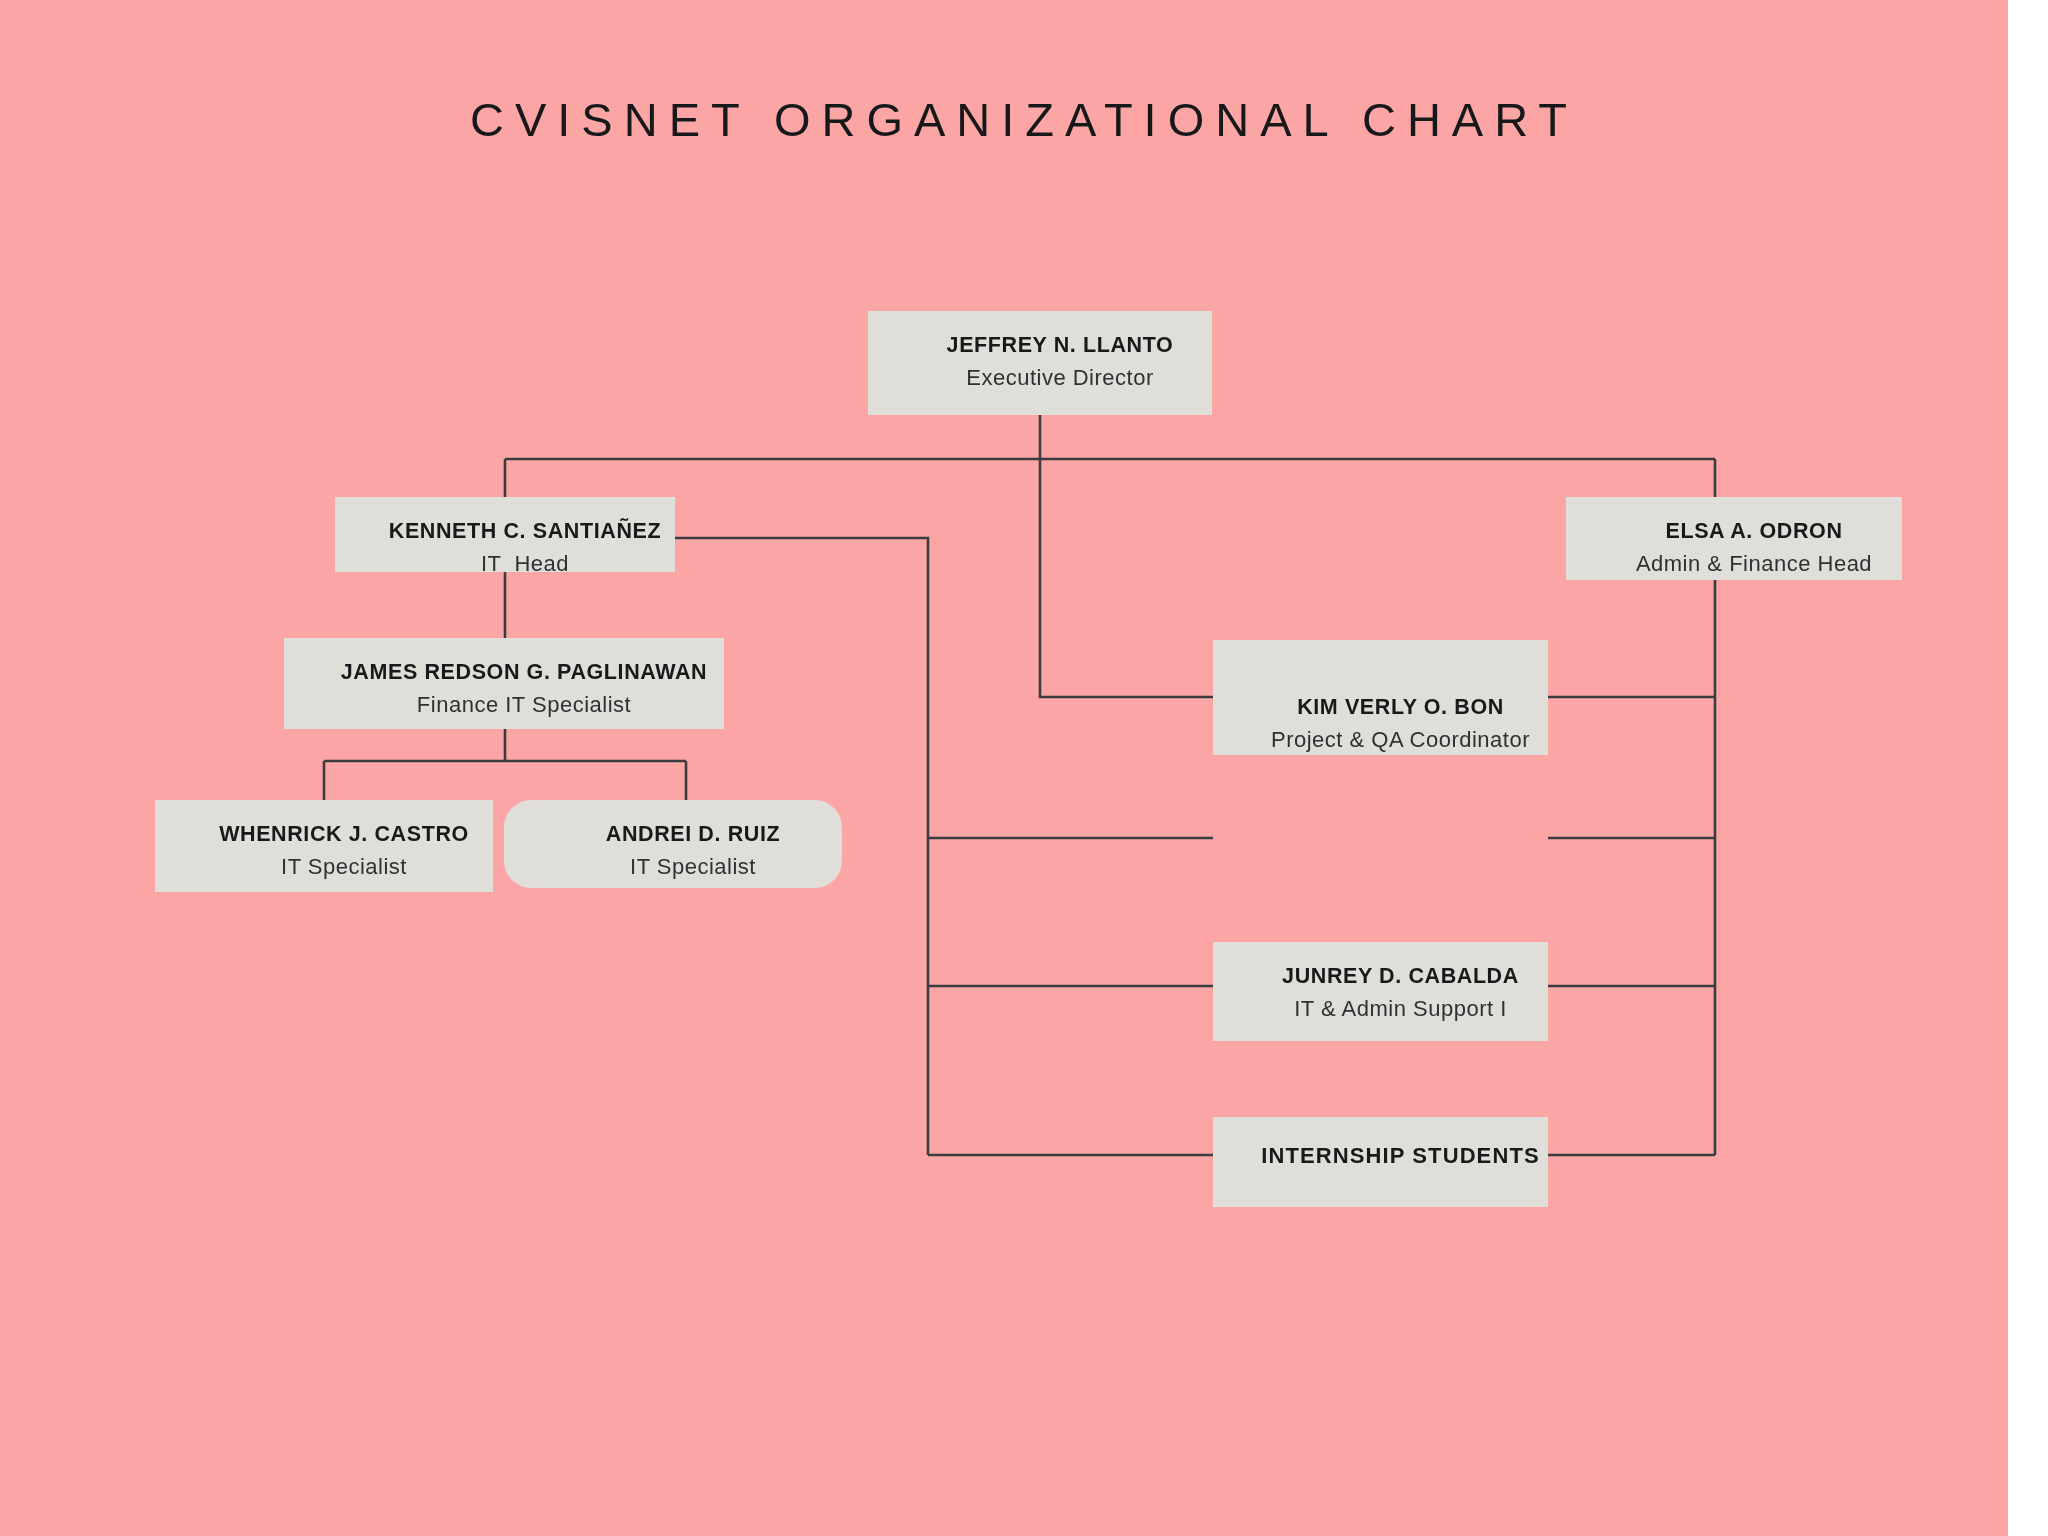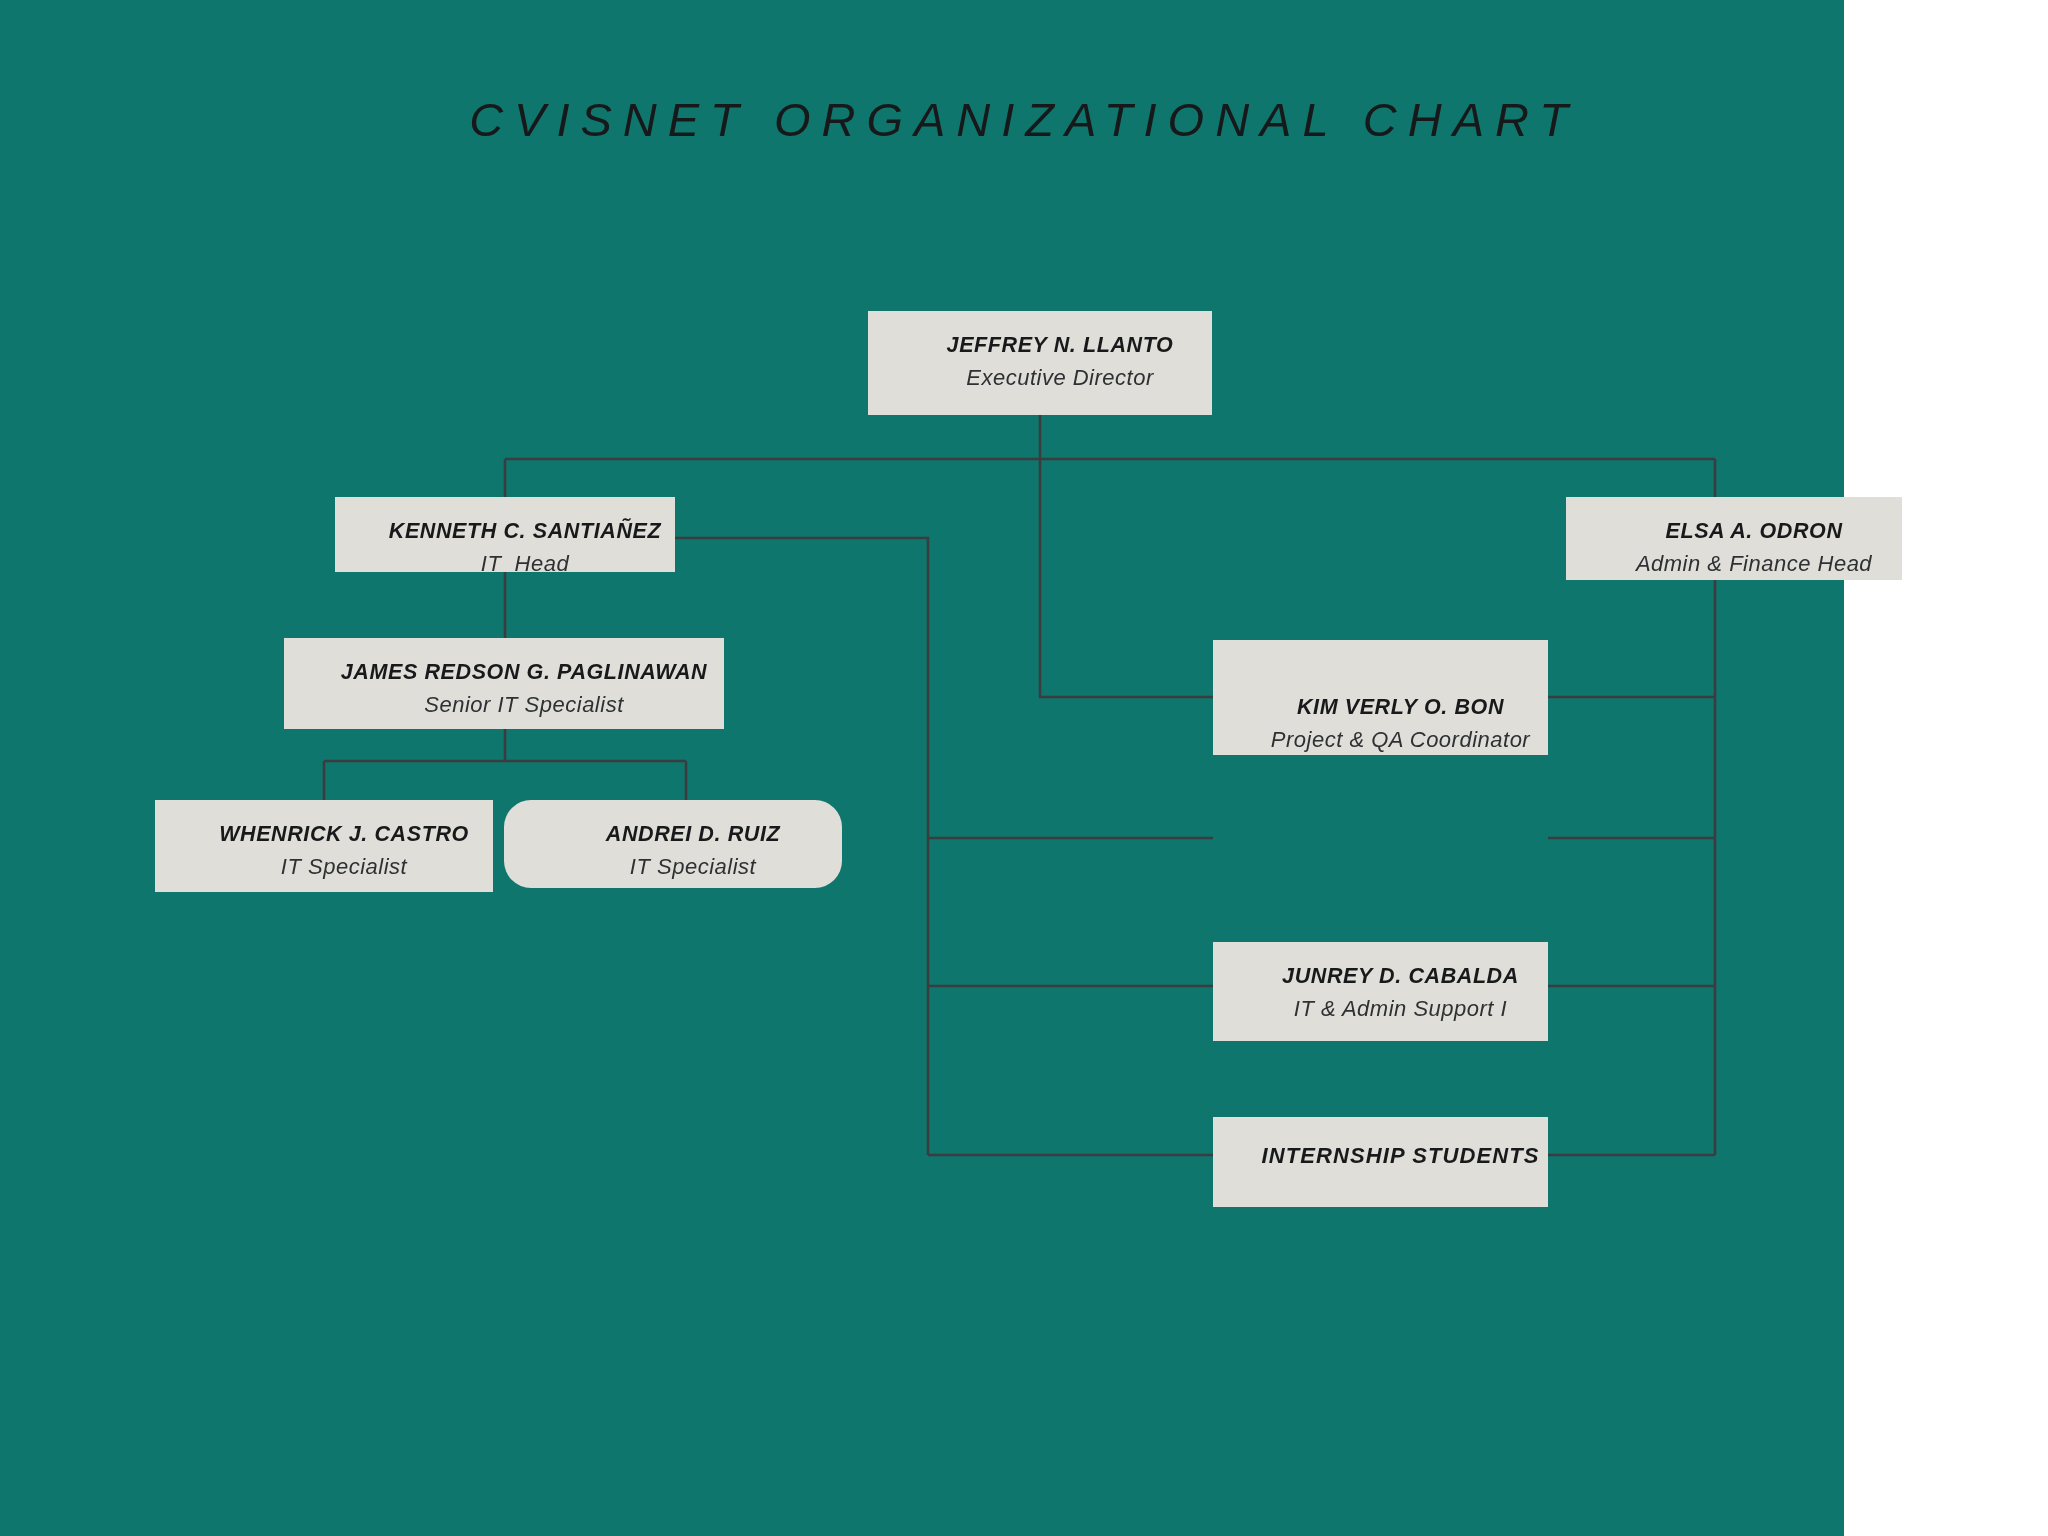--- a/index.html
+++ b/index.html
@@ -9,24 +9,23 @@
     background: #ffffff;
   }
   body {
     font-family: "Liberation Sans", sans-serif;
     width: 2048px;
     height: 1536px;
     overflow: hidden;
   }
   #chart-root {
     position: relative;
-    width: 1844px;
+    width: 2008px;
     height: 1536px;
-    background: #0f766e;
-    font-style: italic;
+    background: #fca5a5;
   }
   #chart-title {
     position: absolute;
     left: 0;
     top: 92px;
     width: 2048px;
     text-align: center;
     font-size: 47px;
     font-weight: 400;
     letter-spacing: 11px;
@@ -126,21 +125,21 @@
     <div class="ti">IT  Head</div>
   </div>
 
   <div class="node" style="left:1566px; top:497px; width:336px; height:83px;">
     <div class="nm">ELSA A. ODRON</div>
     <div class="ti">Admin &amp; Finance Head</div>
   </div>
 
   <div class="node" style="left:284px; top:638px; width:440px; height:91px;">
     <div class="nm">JAMES REDSON G. PAGLINAWAN</div>
-    <div class="ti">Senior IT Specialist</div>
+    <div class="ti">Finance IT Specialist</div>
   </div>
 
   <div class="node" style="left:155px; top:800px; width:338px; height:92px;">
     <div class="nm">WHENRICK J. CASTRO</div>
     <div class="ti">IT Specialist</div>
   </div>
 
   <div class="node" style="left:504px; top:800px; width:338px; height:88px;border-radius:27px;">
     <div class="nm">ANDREI D. RUIZ</div>
     <div class="ti">IT Specialist</div>

